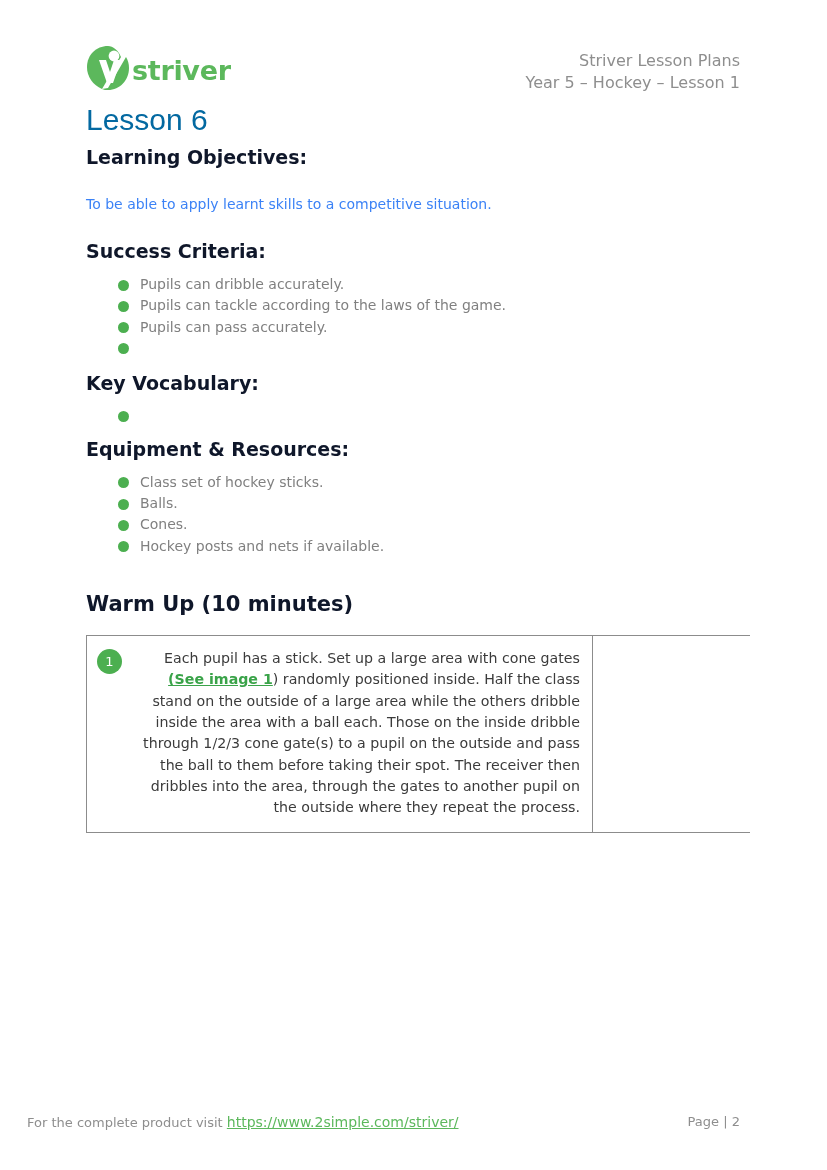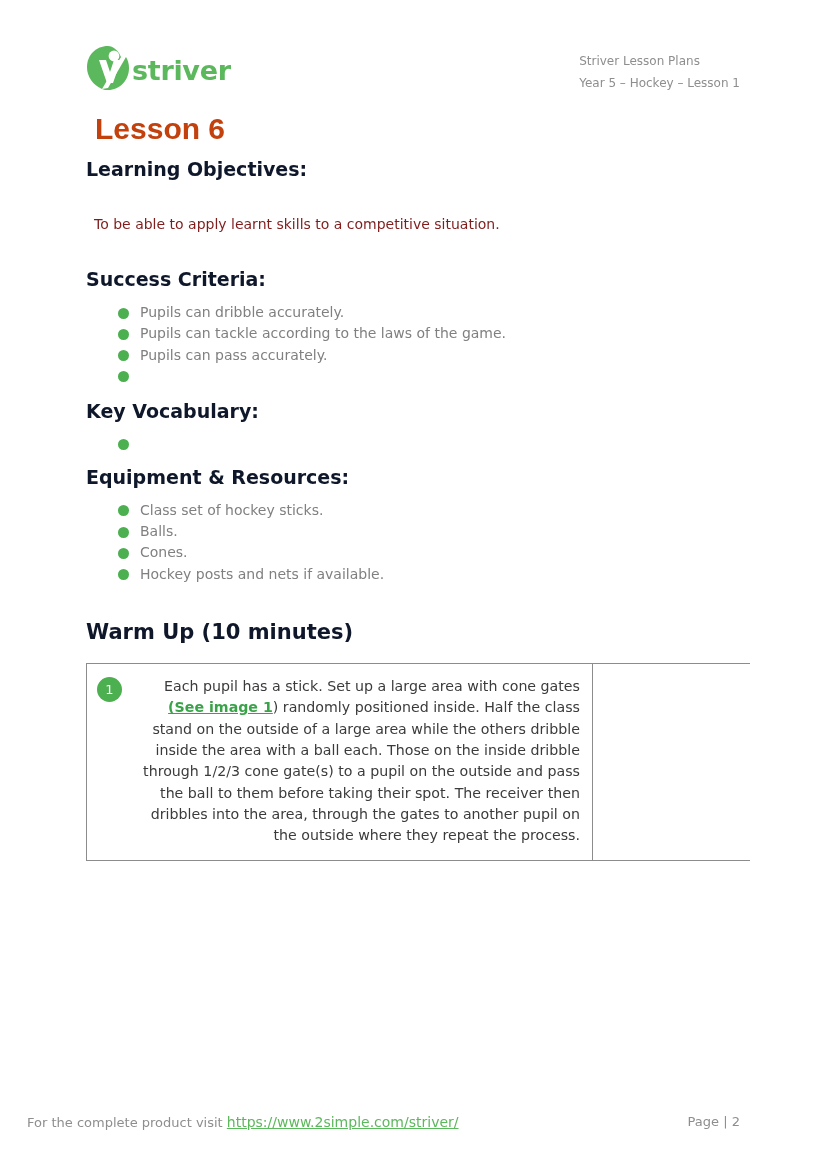--- a/index.html
+++ b/index.html
@@ -53,58 +53,58 @@
     letter-spacing: -0.3px;
     margin-left: 2px;
     line-height: 1;
     position: relative;
     top: 2px;
   }
   .header-meta {
     position: absolute;
     right: 87px;
     top: 50px;
-    text-align: left;
+    text-align: right;
     color: #8e8e8e;
     font-family: "DejaVu Sans", sans-serif;
-    font-size: 12px;
+    font-size: 16px;
     line-height: 22px;
   }
   .header-meta div { white-space: nowrap; }
 
   
   .content {
     position: absolute;
     left: 86px;
     top: 100px;
     width: 700px;
   }
   .doc-title {
     font-family: "Liberation Sans", sans-serif;
     font-size: 30px;
-    font-weight: bold;
-    color: #c2410c;
-    margin: 9px;
+    font-weight: normal;
+    color: #0369a1;
+    margin: 0;
     line-height: 36px;
     padding-top: 2px;
   }
   h2.section-head {
     font-family: "DejaVu Sans", sans-serif;
     font-size: 19px;
     font-weight: bold;
     color: #0f172a;
     margin: 6px 0 0 0;
     line-height: 26px;
   }
   .body-text {
     font-family: "DejaVu Sans", sans-serif;
     font-size: 14px;
-    color: #7f1d1d;
+    color: #3b82f6;
     line-height: 22px;
-    margin: 8px;
+    margin: 0;
   }
   ul.bullets {
     list-style: none;
     margin: 10px 0 0 0;
     padding: 0 0 0 32px;
   }
   ul.bullets li {
     position: relative;
     font-family: "DejaVu Sans", sans-serif;
     font-size: 14px;

